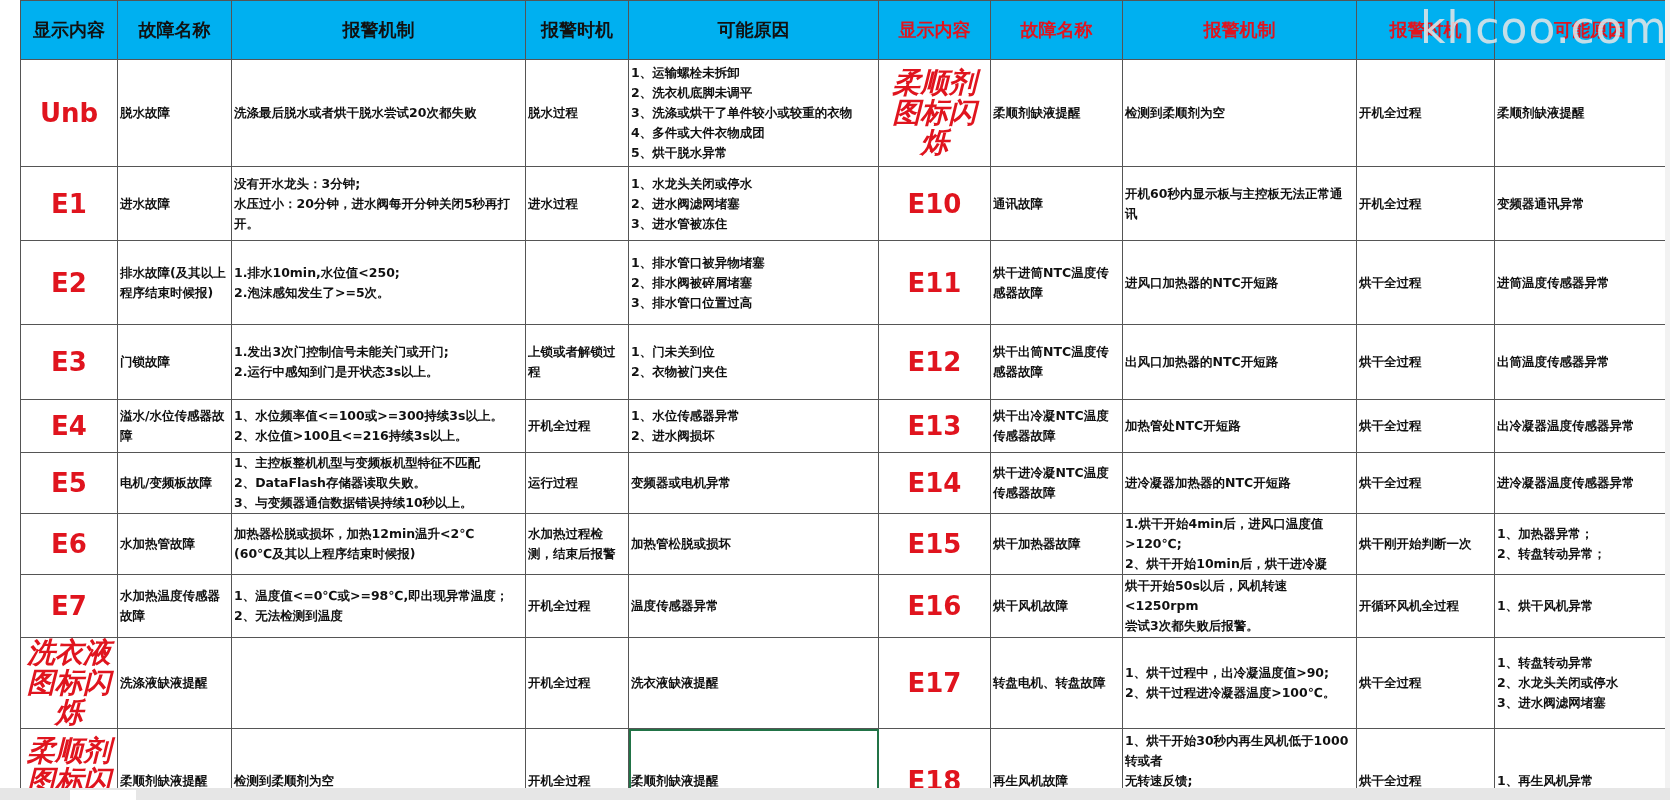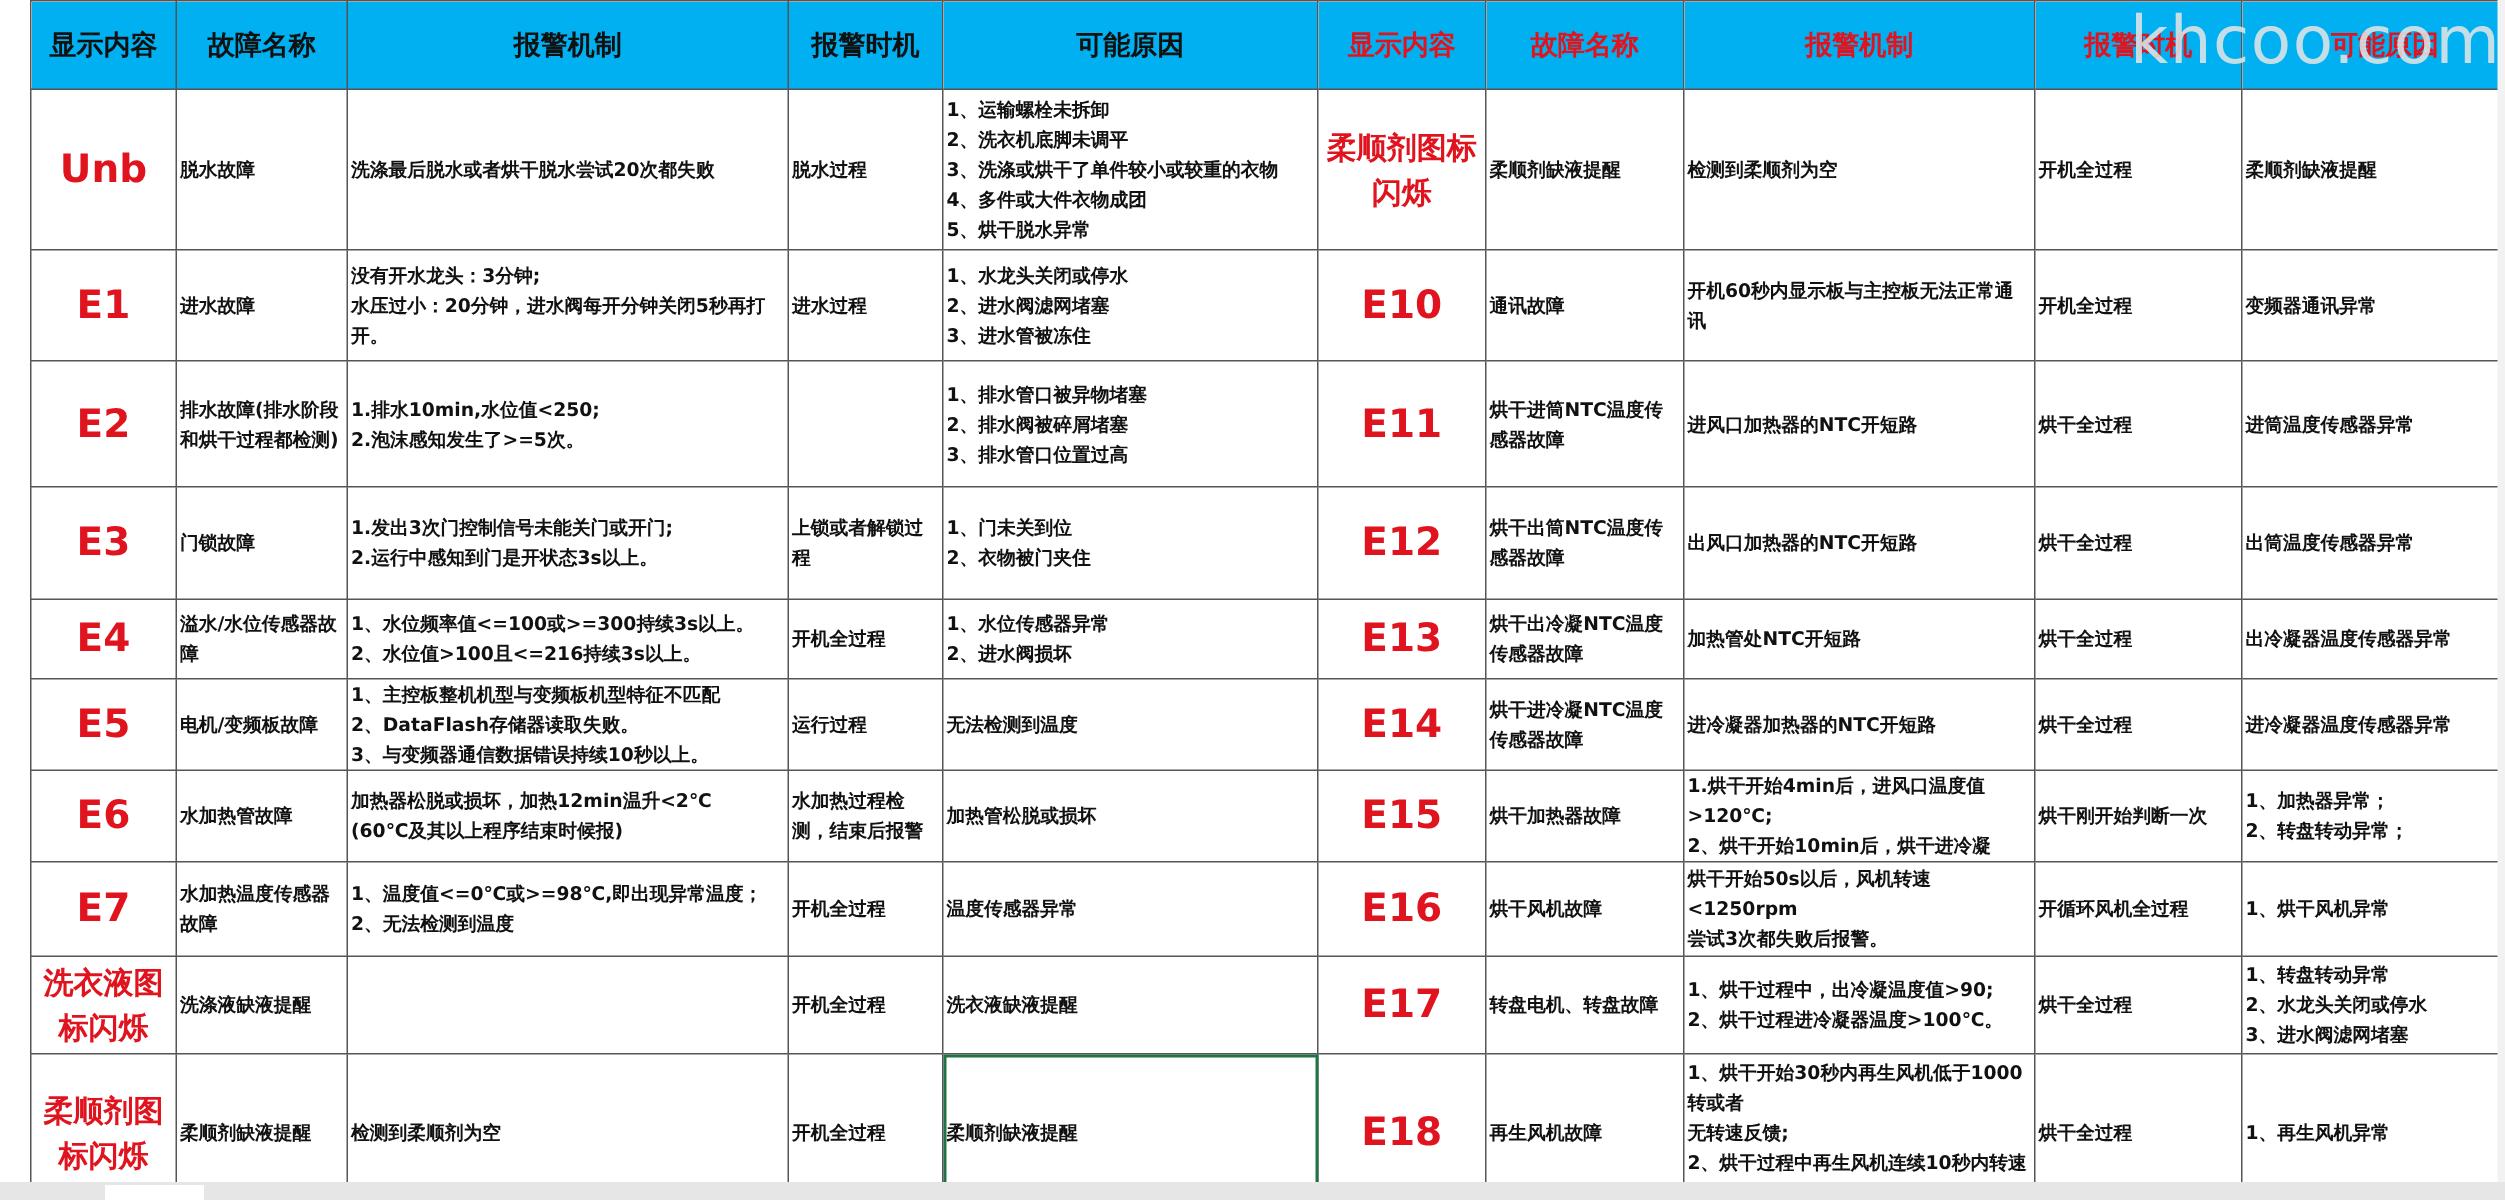--- a/index.html
+++ b/index.html
@@ -5,21 +5,21 @@
   html, body { margin:0; padding:0; background:#ffffff; }
   body { width:1670px; height:800px; overflow:hidden; position:relative;
          font-family:"DejaVu Sans", "Liberation Sans", sans-serif; }
   table.sheet { border-collapse:collapse; table-layout:fixed; position:absolute; left:0; top:0; width:1665px;margin-left:20px; }
   table.sheet td, table.sheet th { border:1.3px solid #555; padding:0 2px; vertical-align:middle; overflow:hidden; }
   th { background:#00b0f0; font-size:18px; font-weight:bold; height:58px; text-align:center; white-space:nowrap; letter-spacing:0px; }
   th.dark { color:#111; }
   th.red { color:#e0141e; }
   td { font-size:12.5px; line-height:20px; color:#111; text-align:left; font-weight:bold; }
   td.code { color:#e0141e; font-size:26px; text-align:center; font-weight:bold; line-height:28px; }
-  td.code.multi { font-size:20px; line-height:30px; }
+  td.code.multi { font-size:28px; line-height:30px;font-style:italic; }
   .cell-lines span { display:block; }
   .selected { outline:2px solid #217346; outline-offset:-2px; }
   .watermark { position:absolute; left:1420px; top:2px; font-size:44px; color:rgba(230,230,230,0.85); font-family:"DejaVu Sans", sans-serif; pointer-events:none; letter-spacing:1px; }
   .hscroll { position:absolute; left:0; top:788px; width:1670px; height:12px; background:#e6e6e6; }
   .hscroll .thumb { position:absolute; left:70px; top:2px; width:66px; height:10px; background:#ffffff; }
   .vedge { position:absolute; left:1665px; top:0; width:5px; height:788px; background:#f2f2f2; }
 </style>
 </head>
 <body>
 
@@ -93,21 +93,21 @@
         <td class="cell-lines">
           <span>开机60秒内显示板与主控板无法正常通讯</span>
         </td>
         <td>开机全过程</td>
         <td class="cell-lines">
           <span>变频器通讯异常</span>
         </td>
       </tr>
       <tr style="height: 84px;">
         <td class="code">E2</td>
-        <td>排水故障(排水阶段和烘干过程都检测)</td>
+        <td>排水故障(及其以上程序结束时候报)</td>
         <td class="cell-lines">
           <span>1.排水10min,水位值&lt;250;</span>
           <span>2.泡沫感知发生了&gt;=5次。</span>
         </td>
         <td></td>
         <td class="cell-lines">
           <span>1、排水管口被异物堵塞</span>
           <span>2、排水阀被碎屑堵塞</span>
           <span>3、排水管口位置过高</span>
         </td>
@@ -168,21 +168,21 @@
       <tr style="height: 57px;">
         <td class="code">E5</td>
         <td>电机/变频板故障</td>
         <td class="cell-lines">
           <span>1、主控板整机机型与变频板机型特征不匹配</span>
           <span>2、DataFlash存储器读取失败。</span>
           <span>3、与变频器通信数据错误持续10秒以上。</span>
         </td>
         <td>运行过程</td>
         <td class="cell-lines">
-          <span>无法检测到温度</span>
+          <span>变频器或电机异常</span>
         </td>
         <td class="code">E14</td>
         <td>烘干进冷凝NTC温度传感器故障</td>
         <td class="cell-lines">
           <span>进冷凝器加热器的NTC开短路</span>
         </td>
         <td>烘干全过程</td>
         <td class="cell-lines">
           <span>进冷凝器温度传感器异常</span>
         </td>

